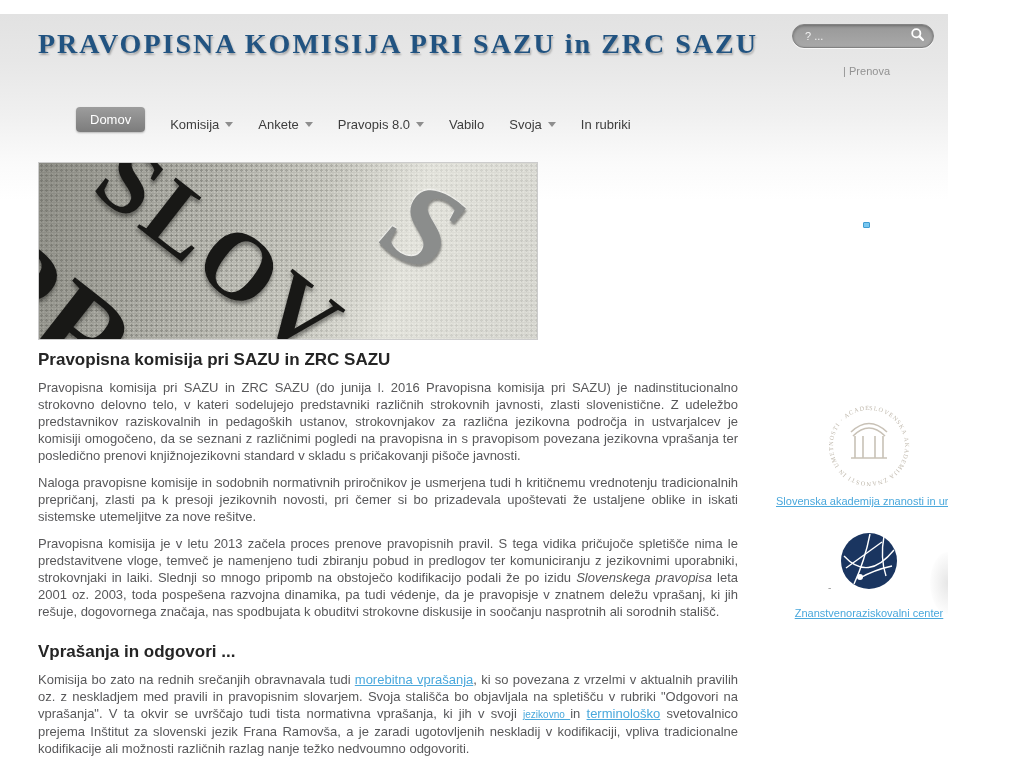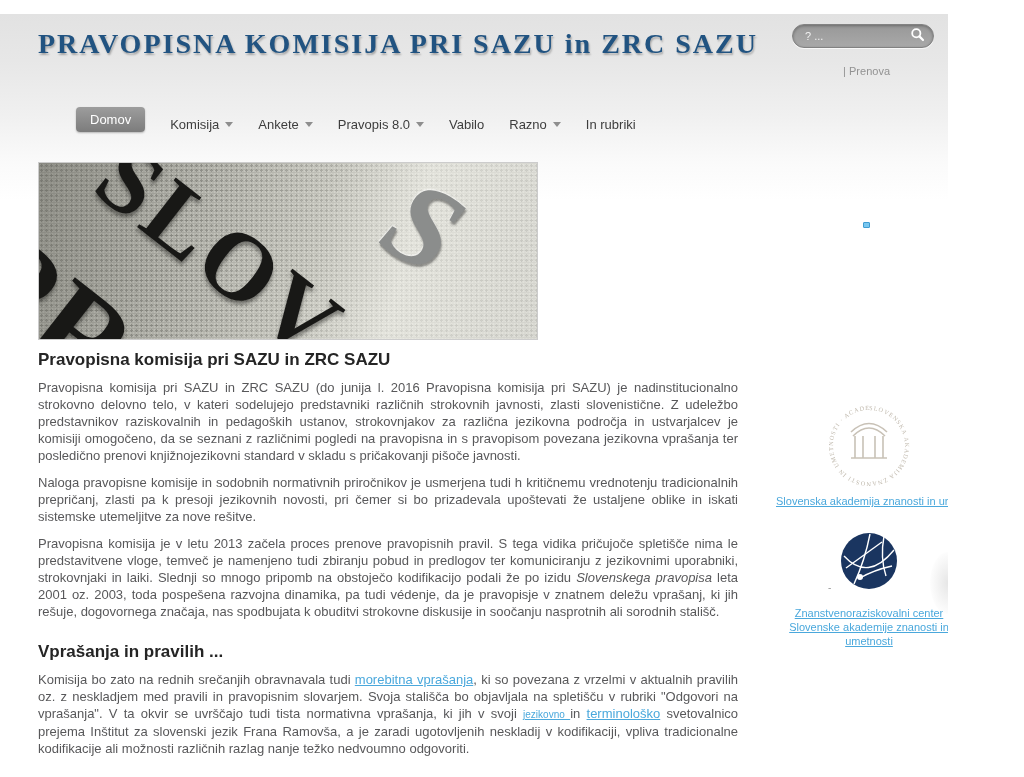--- a/index.html
+++ b/index.html
@@ -158,42 +158,42 @@
       <span class="caret"></span>
     </a>
     <a href="#">
       <span>Pravopis 8.0</span>
       <span class="caret"></span>
     </a>
     <a href="#">
       <span>Vabilo</span>
     </a>
     <a href="#">
-      <span>Razno</span>
+      <span>Svoja</span>
       <span class="caret"></span>
     </a>
     <a href="#">
       <span>In rubriki</span>
     </a>
   </nav>
 
   <div class="photo">
     <span class="photo-word word-top">SLOV</span>
     <span class="photo-word word-bottom">PR</span>
     <span class="word-script">S</span>
   </div>
 
   <main class="content">
     <h2>Pravopisna komisija pri SAZU in ZRC SAZU</h2>
     <p>Pravopisna komisija pri SAZU in ZRC SAZU (do junija l. 2016 Pravopisna komisija pri SAZU) je nadinstitucionalno strokovno delovno telo, v kateri sodelujejo predstavniki različnih strokovnih javnosti, zlasti slovenistične. Z udeležbo predstavnikov raziskovalnih in pedagoških ustanov, strokovnjakov za različna jezikovna področja in ustvarjalcev je komisiji omogočeno, da se seznani z različnimi pogledi na pravopisna in s pravopisom povezana jezikovna vprašanja ter posledično prenovi knjižnojezikovni standard v skladu s pričakovanji pišoče javnosti.</p>
     <p>Naloga pravopisne komisije in sodobnih normativnih priročnikov je usmerjena tudi h kritičnemu vrednotenju tradicionalnih prepričanj, zlasti pa k presoji jezikovnih novosti, pri čemer si bo prizadevala upoštevati že ustaljene oblike in iskati sistemske utemeljitve za nove rešitve.</p>
 
     <p><span>Pravopisna komisija je v letu 2013 začela proces prenove pravopisnih pravil. S tega vidika pričujoče spletišče nima le predstavitvene vloge, temveč je namenjeno tudi zbiranju pobud in predlogov ter komuniciranju z jezikovnimi uporabniki, strokovnjaki in laiki. Slednji so mnogo pripomb na obstoječo kodifikacijo podali že po izidu </span><span style="font-style: italic;">Slovenskega pravopisa</span><span> leta 2001 oz. 2003, toda pospešena razvojna dinamika, pa tudi védenje, da je pravopisje v znatnem deležu vprašanj, ki jih rešuje, dogovornega značaja, nas spodbujata k obuditvi strokovne diskusije in soočanju nasprotnih ali sorodnih stališč.</span></p>
 
-    <h2>Vprašanja in pravilih ...</h2>
+    <h2>Vprašanja in odgovori ...</h2>
     <p><span>Komisija bo zato na rednih srečanjih obravnavala tudi </span><a href="#" class="inline-link">morebitna vprašanja</a><span>, ki so povezana z vrzelmi v aktualnih pravilih oz. z neskladjem med pravili in pravopisnim slovarjem. Svoja stališča bo objavljala na spletišču v rubriki "Odgovori na vprašanja". V ta okvir se uvrščajo tudi tista normativna vprašanja, ki jih v svoji </span><a href="#" class="inline-link small">jezikovno </a><span>in </span><a href="#" class="inline-link">terminološko</a><span> svetovalnico prejema Inštitut za slovenski jezik Frana Ramovša, a je zaradi ugotovljenih neskladij v kodifikaciji, vpliva tradicionalne kodifikacije ali možnosti različnih razlag nanje težko nedvoumno odgovoriti.</span></p>
   </main>
 
   <aside class="sidebar">
     <a href="#">
       <svg class="sazu-seal" width="112" height="92" viewBox="0 0 112 92">
         <defs>
           <path id="ringPath" d="M 56,14 a 36,36 0 1,1 -0.01,0"></path>
         </defs>
         <text font-size="6.2" fill="#b9b1a4" opacity="0.9" font-family="Liberation Serif, serif" letter-spacing="1">
@@ -221,20 +221,19 @@
             <path d="M 44,4 Q 40,26 46,44"></path>
             <path d="M 6,36 L 42,10"></path>
             <path d="M 20,46 Q 34,38 52,34"></path>
           </g>
           <circle cx="20" cy="45" r="3" fill="#ffffff"></circle>
         </svg>
       </a>
     </div>
     <div class="zrc-links">
       <a href="#" class="side-link">Znanstvenoraziskovalni center</a>
-      <a href="#" class="side-link">Slovenske akademije znanosti in umetnosti</a>
     </div>
   </aside>
 
   <div class="tiny-marker"></div>
   <div class="edge-ghost"></div>
 
 </div>
 
 </body></html>

